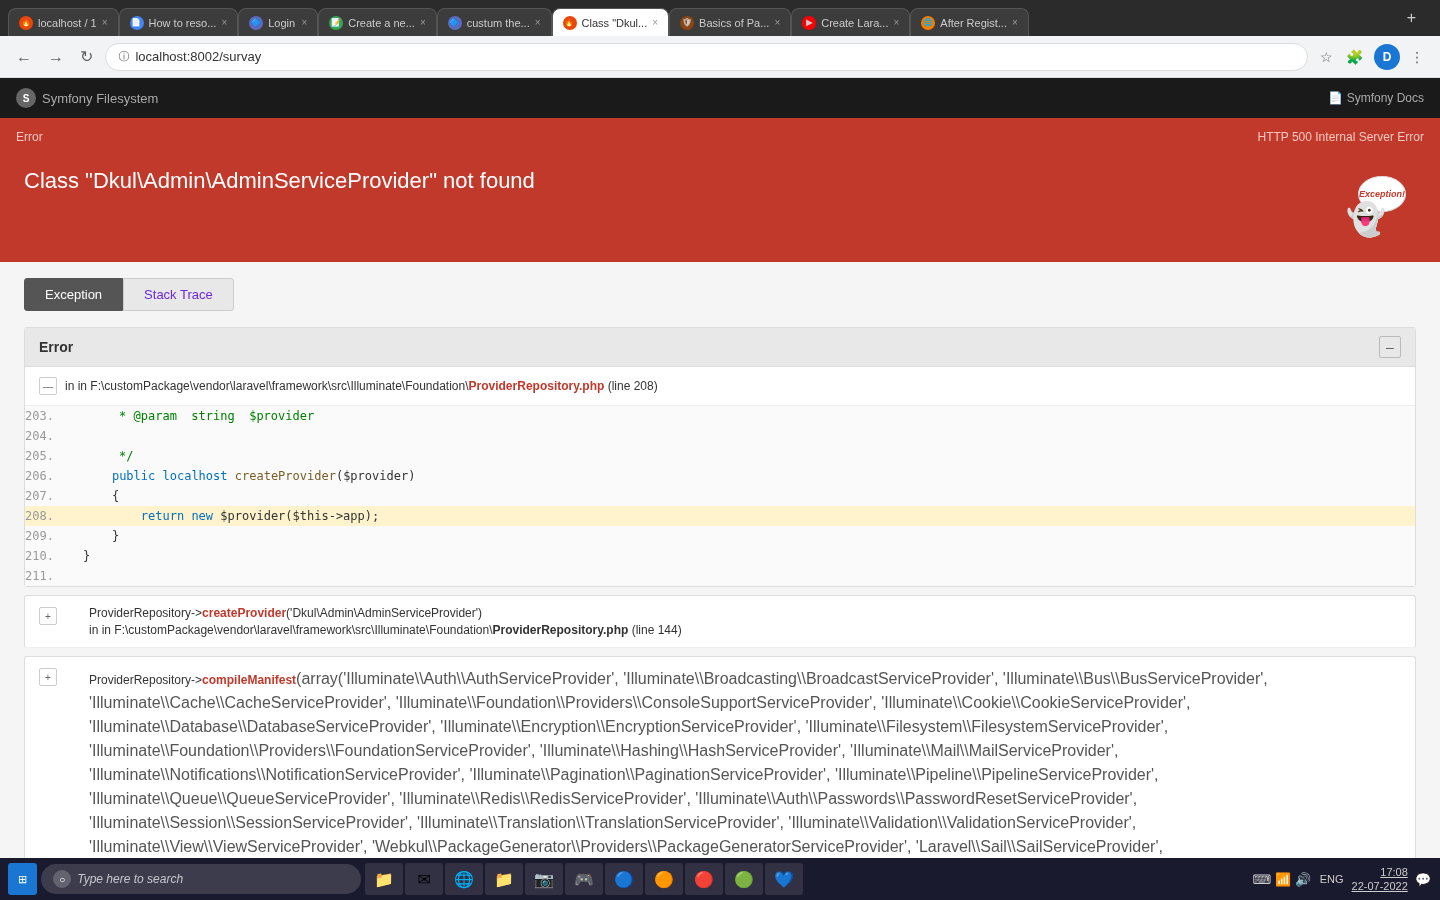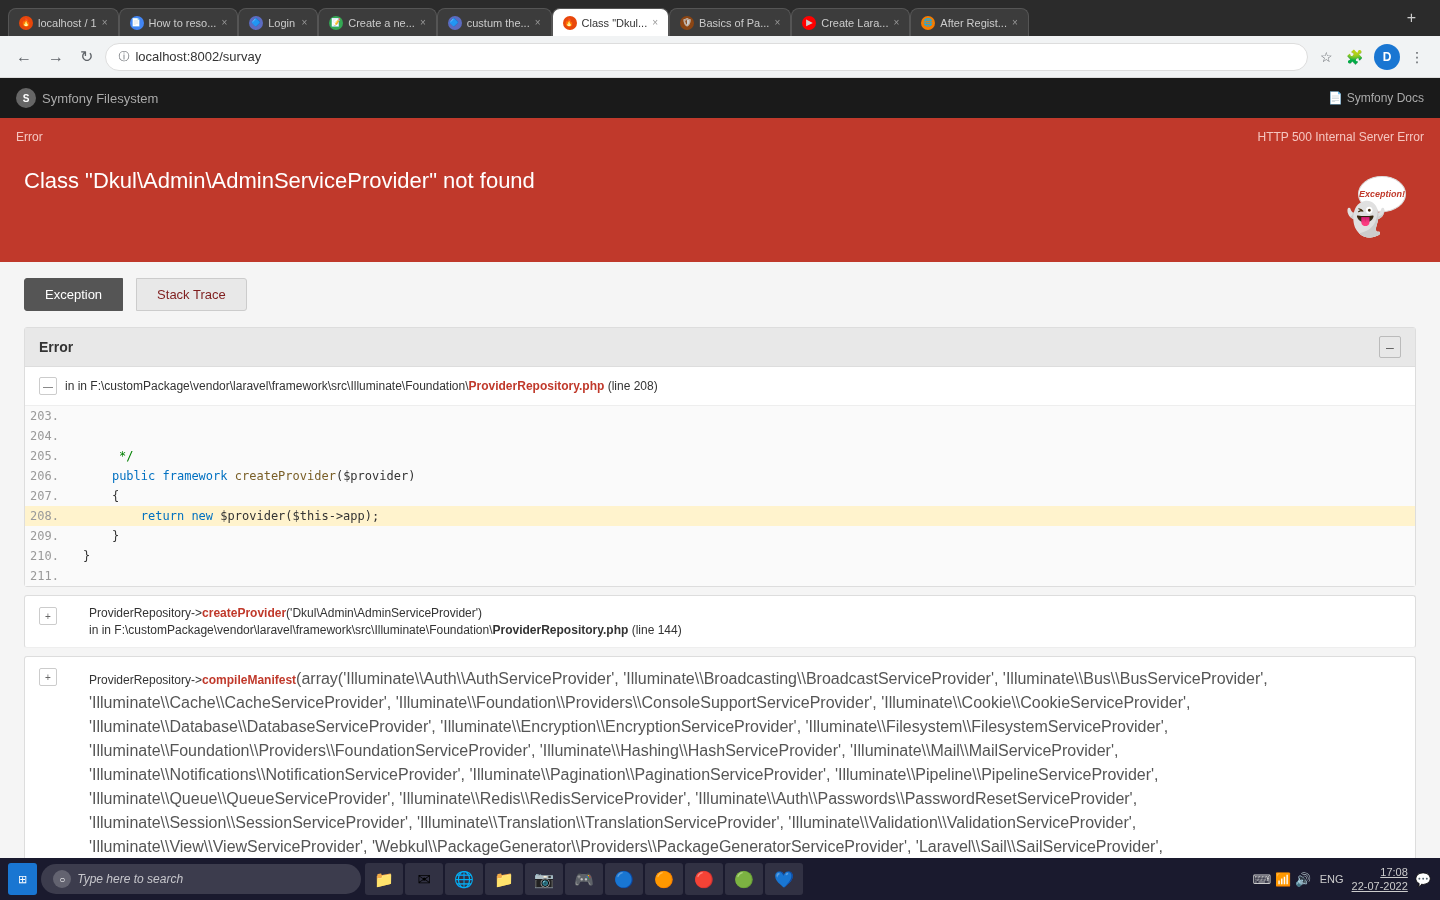--- a/index.html
+++ b/index.html
@@ -36,43 +36,43 @@
 
     .error-title-bar { background: #c0392b; padding: 12px 24px 24px 24px; display: flex; align-items: flex-start; justify-content: space-between; }
     .error-title-text { color: #fff; font-size: 22px; font-weight: normal; flex: 1; }
     .exception-ghost { position: relative; width: 100px; height: 70px; flex-shrink: 0; }
     .ghost-bubble { position: absolute; top: 8px; right: 10px; background: #fff; border-radius: 50%; width: 48px; height: 36px; display: flex; align-items: center; justify-content: center; font-size: 9px; color: #c0392b; font-style: italic; font-weight: bold; border: 1px solid #ddd; }
     .ghost-body { position: absolute; bottom: 0; right: 30px; font-size: 32px; }
 
     .page-content { padding: 16px 24px; background: #f5f5f5; min-height: 600px; }
 
     
-    .tab-buttons { display: flex; gap: 13px; margin-bottom: 16px; }
-    .tab-btn { padding: 8px 20px; border: 1px solid #ccc; background: #e8e8e8; color: #7f1d1d; font-size: 13px; cursor: pointer; }
+    .tab-buttons { display: flex; gap: 0; margin-bottom: 16px; }
+    .tab-btn { padding: 8px 20px; border: 1px solid #ccc; background: #e8e8e8; color: #6d28d9; font-size: 13px; cursor: pointer; }
     .tab-btn.active { background: #555; color: #fff; border-color: #555; }
     .tab-btn:first-child { border-radius: 3px 0 0 3px; }
     .tab-btn:last-child { border-radius: 0 3px 3px 0; }
 
     
     .error-section { background: #fff; border: 1px solid #ddd; border-radius: 3px; margin-bottom: 8px; }
     .error-section-header { background: #e8e8e8; padding: 8px 14px; display: flex; align-items: center; justify-content: space-between; border-bottom: 1px solid #ddd; }
     .error-section-title { font-size: 14px; font-weight: bold; color: #333; }
     .collapse-btn { background: none; border: 1px solid #bbb; width: 22px; height: 22px; display: flex; align-items: center; justify-content: center; cursor: pointer; color: #666; font-size: 14px; border-radius: 2px; }
 
     
     .file-info { padding: 10px 14px; display: flex; align-items: center; gap: 8px; border-bottom: 1px solid #eee; font-size: 12px; }
     .file-info-toggle { background: none; border: 1px solid #ccc; width: 18px; height: 18px; display: flex; align-items: center; justify-content: center; cursor: pointer; font-size: 10px; color: #666; border-radius: 2px; flex-shrink: 0; }
     .file-path { color: #333; }
     .file-path .highlight { color: #c0392b; font-weight: bold; }
 
     
     .code-block { background: #fafafa; padding: 0; font-family: monospace; font-size: 12px; }
     .code-line { display: flex; align-items: center; min-height: 20px; }
     .code-line.highlighted { background: #fff3cd; }
-    .line-num { width: 50px; text-align: right; padding-right: 16px; color: #999; flex-shrink: 0; user-select: none; padding-top: 1px; padding-bottom: 1px; }
+    .line-num { width: 50px; padding-right: 16px; color: #999; flex-shrink: 0; user-select: none; padding-top: 1px; padding-bottom: 1px; }
     .line-code { flex: 1; padding: 1px 8px; white-space: pre; color: #333; }
     .kw { color: #0070c1; }
     .fn { color: #795e26; }
     .cm { color: #008000; }
 
     
     .stack-item { border-bottom: 1px solid #eee; }
     .stack-item-header { padding: 10px 14px; display: flex; align-items: flex-start; gap: 8px; font-size: 12px; color: #333; }
     .stack-toggle { background: none; border: 1px solid #ccc; width: 18px; height: 18px; display: flex; align-items: center; justify-content: center; cursor: pointer; font-size: 10px; color: #666; border-radius: 2px; flex-shrink: 0; margin-top: 1px; }
     .stack-text { flex: 1; margin-left: 24px; }
@@ -209,31 +209,32 @@
       <div class="file-info">
         <button class="file-info-toggle">—</button>
         <span class="file-path">
           in <span>in F:\customPackage\vendor\laravel\framework\src\Illuminate\Foundation\</span><span class="highlight">ProviderRepository.php</span> <span>(line 208)</span>
         </span>
       </div>
 
       <div class="code-block" id="code-block">
           <div class="code-line">
     <span class="line-num">203.</span>
+    <span class="line-code"><span class="cm">     * @param  string  $provider</span></span>
   </div>
           <div class="code-line">
     <span class="line-num">204.</span>
   </div>
           <div class="code-line">
     <span class="line-num">205.</span>
     <span class="line-code"><span class="cm">     */</span></span>
   </div>
           <div class="code-line">
     <span class="line-num">206.</span>
-    <span class="line-code">    <span class="kw">public</span> <span class="kw">framework</span> <span class="fn">createProvider</span>($provider)</span>
+    <span class="line-code">    <span class="kw">public</span> <span class="kw">localhost</span> <span class="fn">createProvider</span>($provider)</span>
   </div>
           <div class="code-line">
     <span class="line-num">207.</span>
     <span class="line-code">    {</span>
   </div>
           <div class="code-line highlighted">
     <span class="line-num">208.</span>
     <span class="line-code">        <span class="kw">return</span> <span class="kw">new</span> $provider($this-&gt;app);</span>
   </div>
           <div class="code-line">

